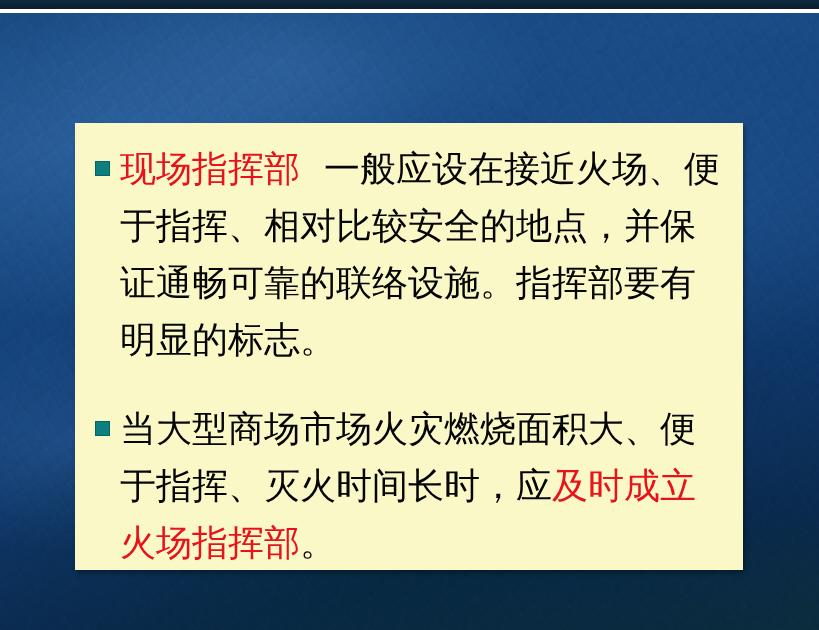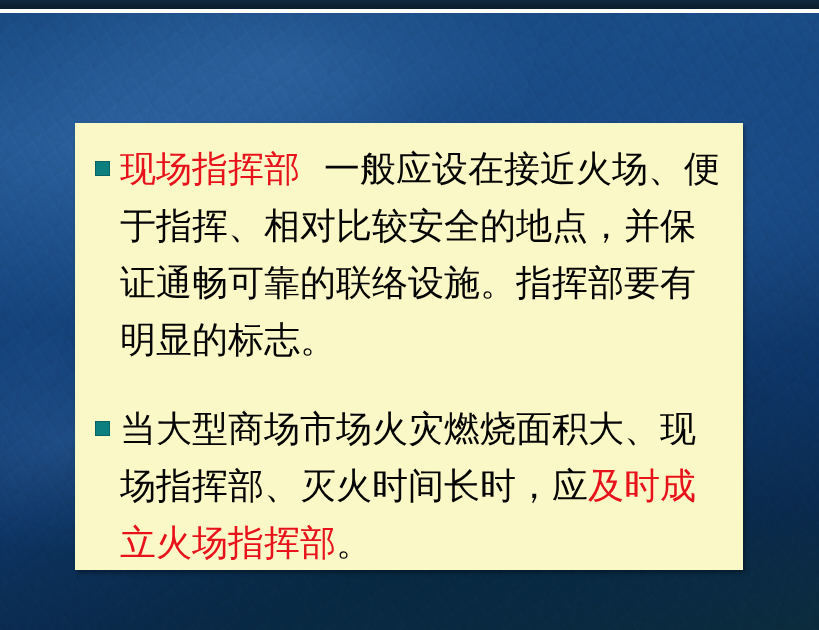--- a/index.html
+++ b/index.html
@@ -157,18 +157,18 @@
 
   <div id="content-panel">
 
     <div class="bullet-block" id="bullet-block-1">
       <span class="bullet-marker"></span>
       <p class="bullet-text"><span class="accent">现场指挥部</span><span class="spacer-gap"></span><span>一般应设在接近火场、便于指挥、相对比较安全的地点，并保证通畅可靠的联络设施。指挥部要有明显的标志。</span></p>
     </div>
 
     <div class="bullet-block" id="bullet-block-2">
       <span class="bullet-marker"></span>
-      <p class="bullet-text"><span>当大型商场市场火灾燃烧面积大、现场指挥部、灭火时间长时，应</span><span class="accent">及时成立火场指挥部</span><span>。</span></p>
+      <p class="bullet-text"><span>当大型商场市场火灾燃烧面积大、便于指挥、灭火时间长时，应</span><span class="accent">及时成立火场指挥部</span><span>。</span></p>
     </div>
 
   </div>
 
 </div>
 
 </body></html>

